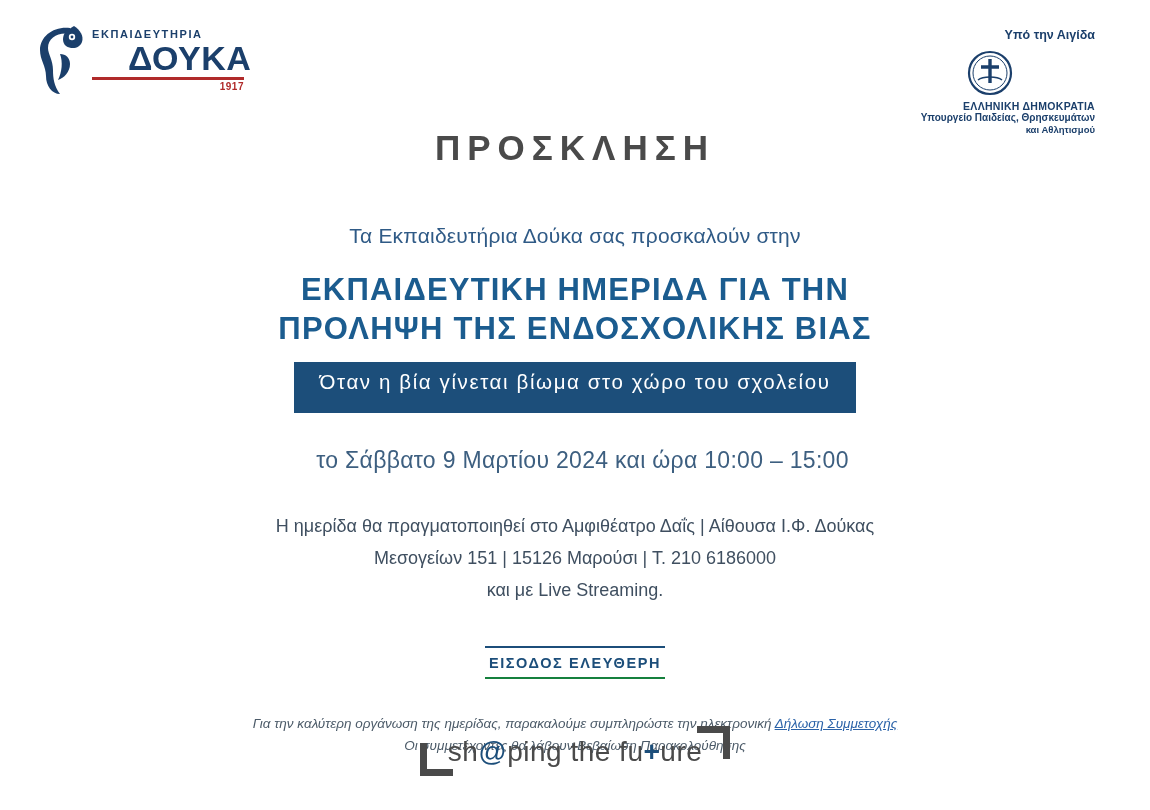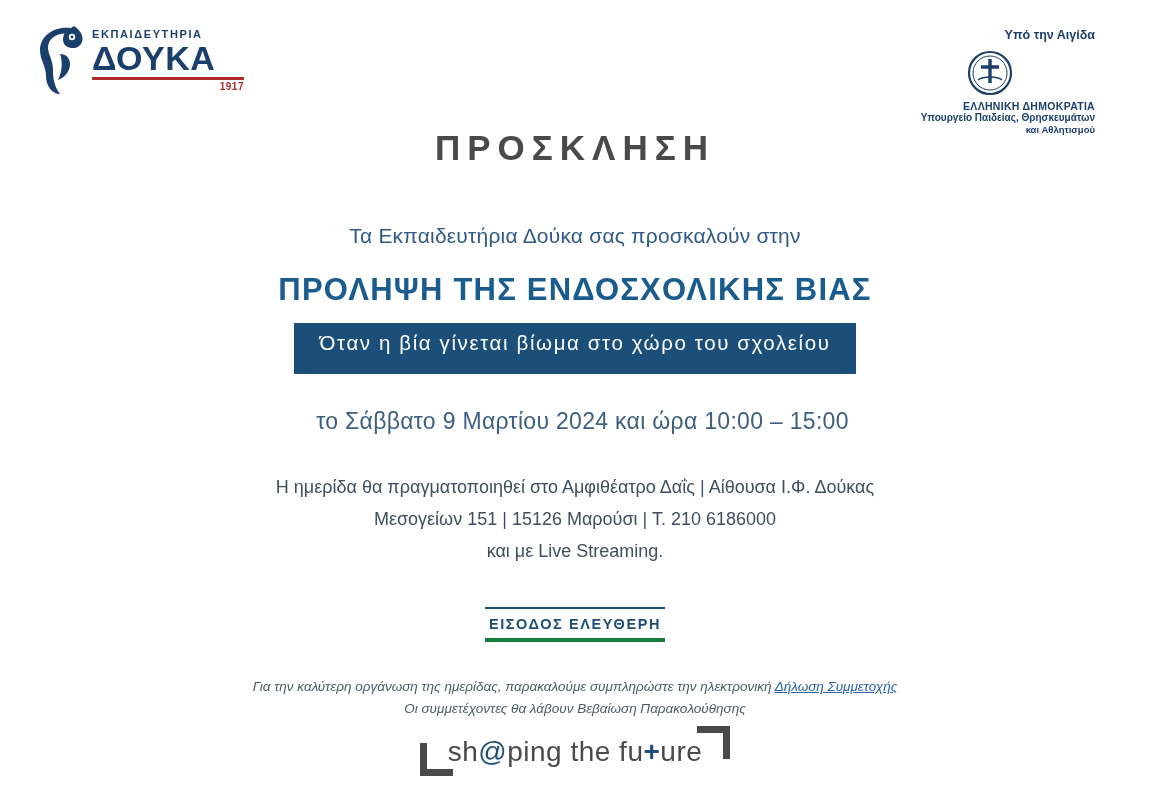--- a/index.html
+++ b/index.html
@@ -50,20 +50,21 @@
     font-weight: bold;
     line-height: 12px;
   }
   .logo-main {
     font-size: 34px;
     font-weight: bold;
     color: #1b3f6b;
     letter-spacing: 0.5px;
     line-height: 34px;
     margin-top: 1px;
+    margin-left: 36px;
   }
   .logo-rule {
     width: 152px;
     height: 3px;
     background: #b02a2a;
     margin-top: 2px;
   }
   .logo-year {
     font-size: 10px;
     color: #b02a2a;
@@ -160,21 +161,21 @@
     line-height: 32px;
   }
   .free {
     display: inline-block;
     margin-top: 40px;
     font-size: 14.5px;
     letter-spacing: 1.6px;
     color: #1c4e7a;
     font-weight: bold;
     border-top: 2px solid #1c4e7a;
-    border-bottom: 4px solid #15803d;
+    border-bottom: 2px solid #15803d;
     padding: 7px 4px 6px 4px;
   }
   .note {
     font-size: 13.5px;
     font-style: italic;
     color: #4b5a68;
     margin-top: 34px;
     line-height: 22px;
   }
   .note a {
@@ -264,20 +265,21 @@
     <div class="aegis-line3">και Αθλητισμού</div>
   </div>
 </div>
 
 <div class="doc">
   <div class="title">ΠΡΟΣΚΛΗΣΗ</div>
 
   <div class="lead">Τα Εκπαιδευτήρια Δούκα σας προσκαλούν στην</div>
 
   <div class="headline">
+    <div>ΕΚΠΑΙΔΕΥΤΙΚΗ ΗΜΕΡΙΔΑ ΓΙΑ ΤΗΝ</div>
     <div>ΠΡΟΛΗΨΗ ΤΗΣ ΕΝΔΟΣΧΟΛΙΚΗΣ ΒΙΑΣ</div>
   </div>
 
   <div>
     <span class="banner">Όταν η βία γίνεται βίωμα στο χώρο του σχολείου</span>
   </div>
 
   <div class="when">το Σάββατο 9 Μαρτίου 2024 και ώρα 10:00 – 15:00</div>
 
   <div class="venue">

